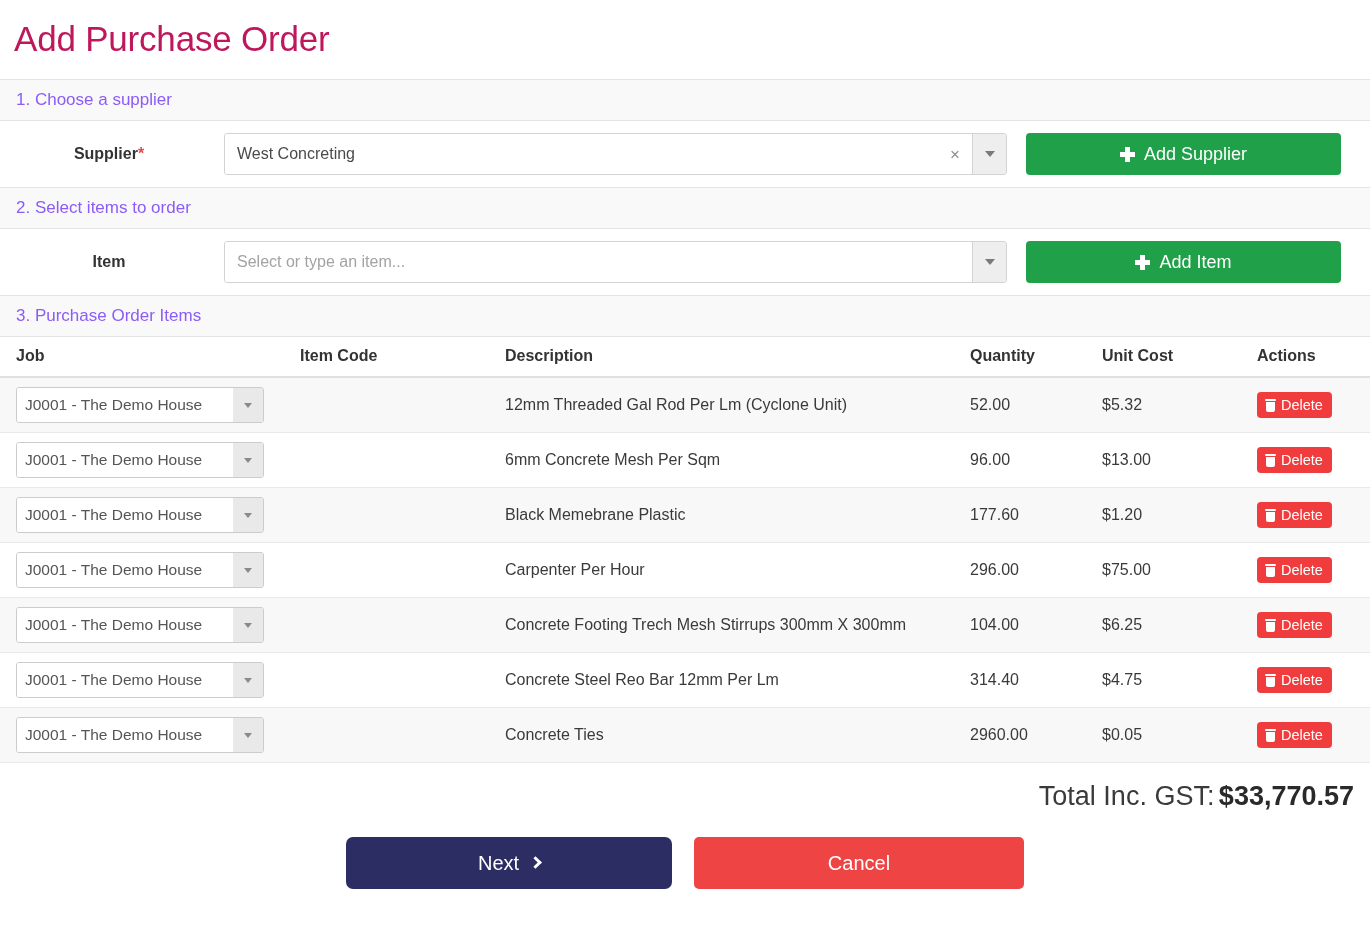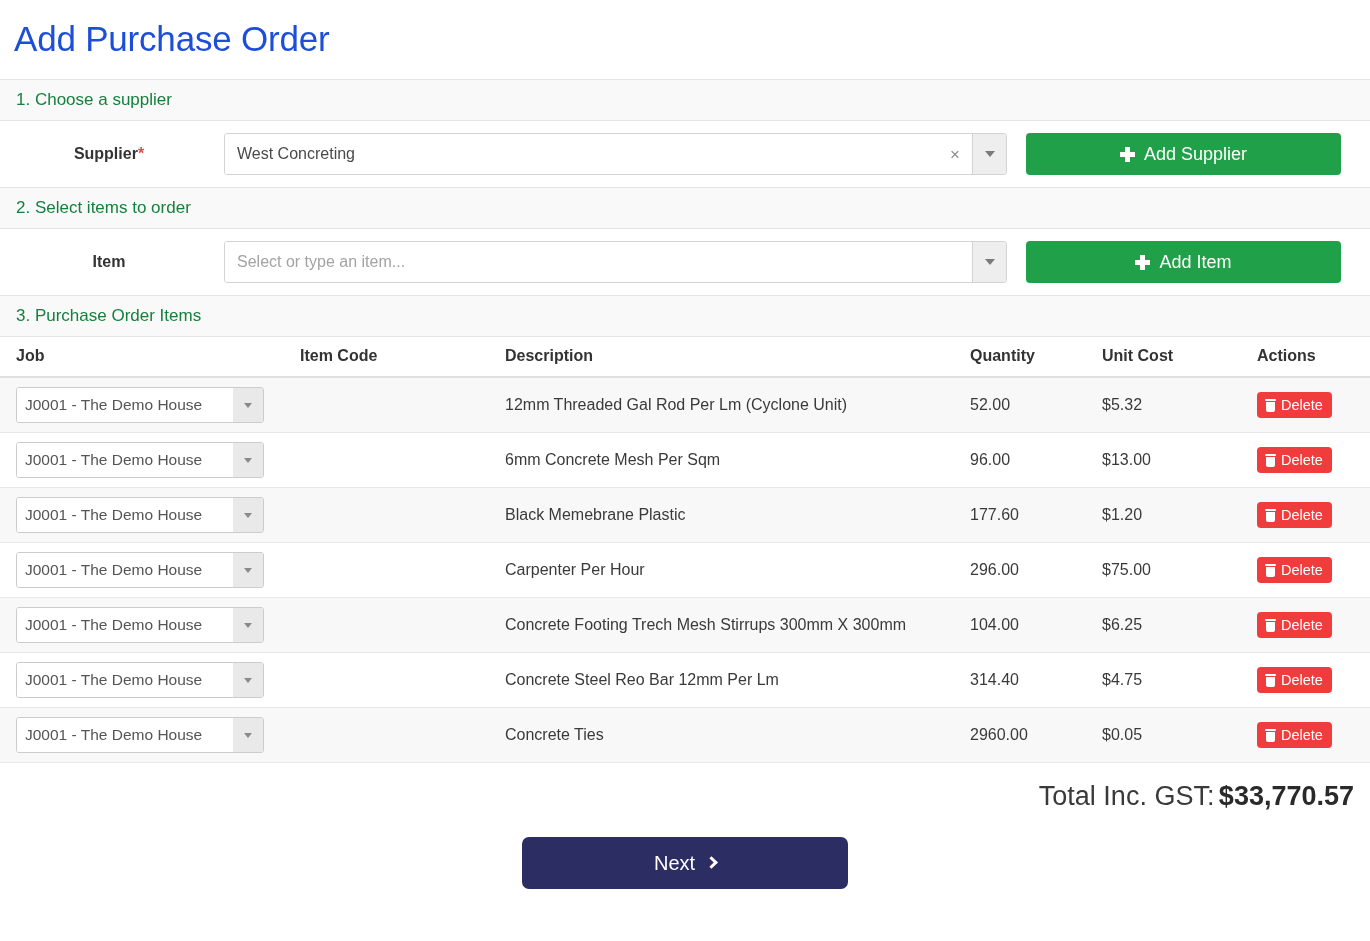--- a/index.html
+++ b/index.html
@@ -25,34 +25,34 @@
   .page-title-bar {
     height: 79px;
     padding: 0 14px;
     display: flex;
     align-items: center;
     background: #ffffff;
   }
   .page-title {
     font-size: 35px;
     font-weight: 400;
-    color: #1d4ed8;
+    color: #be185d;
     letter-spacing: -0.2px;
     line-height: 1.1;
     white-space: nowrap;
   }
 
   
   .section-header {
     background: #f9f9f9;
     border-top: 1px solid #e4e4e4;
     border-bottom: 1px solid #e4e4e4;
     padding: 10px 16px;
     font-size: 17px;
-    color: #15803d;
+    color: #8b5cf6;
     font-weight: 400;
     line-height: 20px;
   }
 
   
   .form-row {
     display: flex;
     align-items: center;
     padding: 12px 16px;
     background: #ffffff;
@@ -488,15 +488,18 @@
   <div class="total-bar">
     <span class="total-label">Total Inc. GST:</span>
     <span class="total-value">$33,770.57</span>
   </div>
 
   <div class="footer">
     <button class="btn btn-next">
         <span>Next</span>
         <span class="chev-right"></span>
       </button>
+    <button class="btn btn-cancel">
+        <span>Cancel</span>
+      </button>
   </div>
 
 </div>
 
 </body></html>

